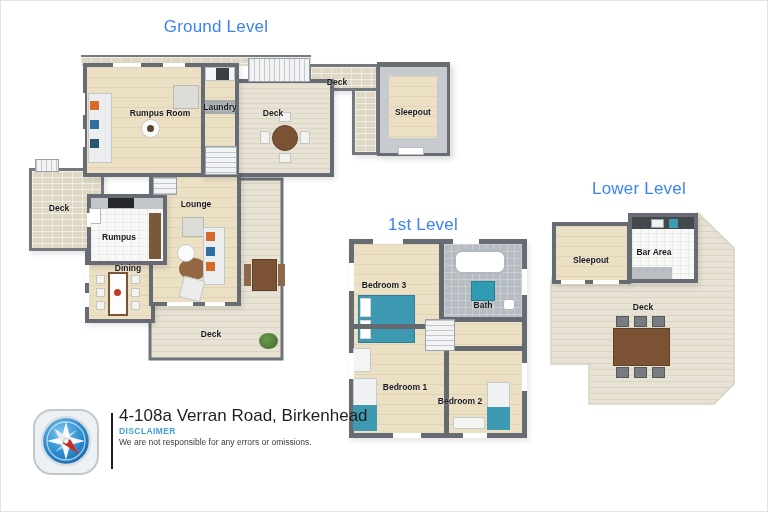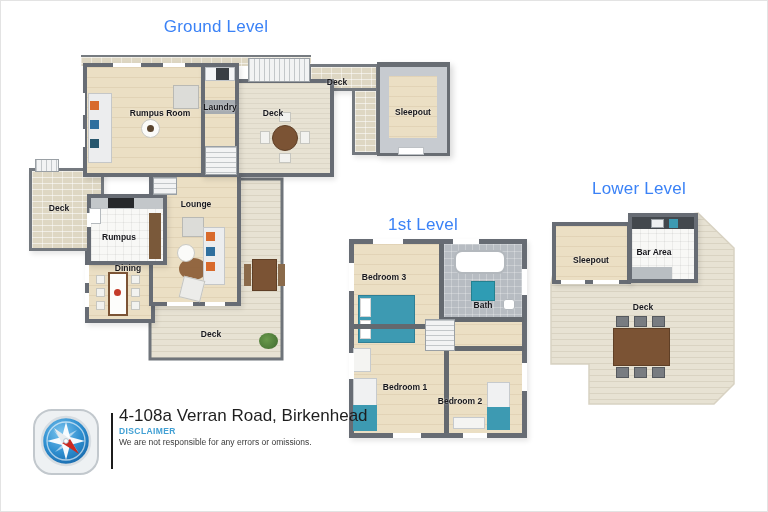--- a/index.html
+++ b/index.html
@@ -178,21 +178,21 @@
 
   <div class="win" style="left:372px;top:238px;width:30px;height:5px"></div>
   <div class="win" style="left:452px;top:238px;width:26px;height:5px"></div>
   <div class="win" style="left:348px;top:262px;width:5px;height:28px"></div>
   <div class="win" style="left:348px;top:352px;width:5px;height:26px"></div>
   <div class="win" style="left:392px;top:432px;width:28px;height:5px"></div>
   <div class="win" style="left:462px;top:432px;width:24px;height:5px"></div>
   <div class="win" style="left:521px;top:268px;width:5px;height:26px"></div>
   <div class="win" style="left:521px;top:362px;width:5px;height:28px"></div>
 
-  <span class="room-label" style="left:383px;top:276px">Bedroom 3</span>
+  <span class="room-label" style="left:383px;top:284px">Bedroom 3</span>
   <span class="room-label" style="left:482px;top:304px">Bath</span>
   <span class="room-label" style="left:404px;top:386px">Bedroom 1</span>
   <span class="room-label" style="left:459px;top:400px">Bedroom 2</span>
 
   <div class="plan-title" style="left:638px;top:187px">Lower Level</div>
 
   <svg style="position:absolute;left:545px;top:200px;z-index:1" width="192" height="206">
     <path d="M5,83 L15,32 L152,12 L188,47 L188,183 L168,203 L43,203 L43,163 L5,163 Z" fill="url(#deckp)" stroke="#d8d2c2" stroke-width="1.5"></path>
   </svg>
 

